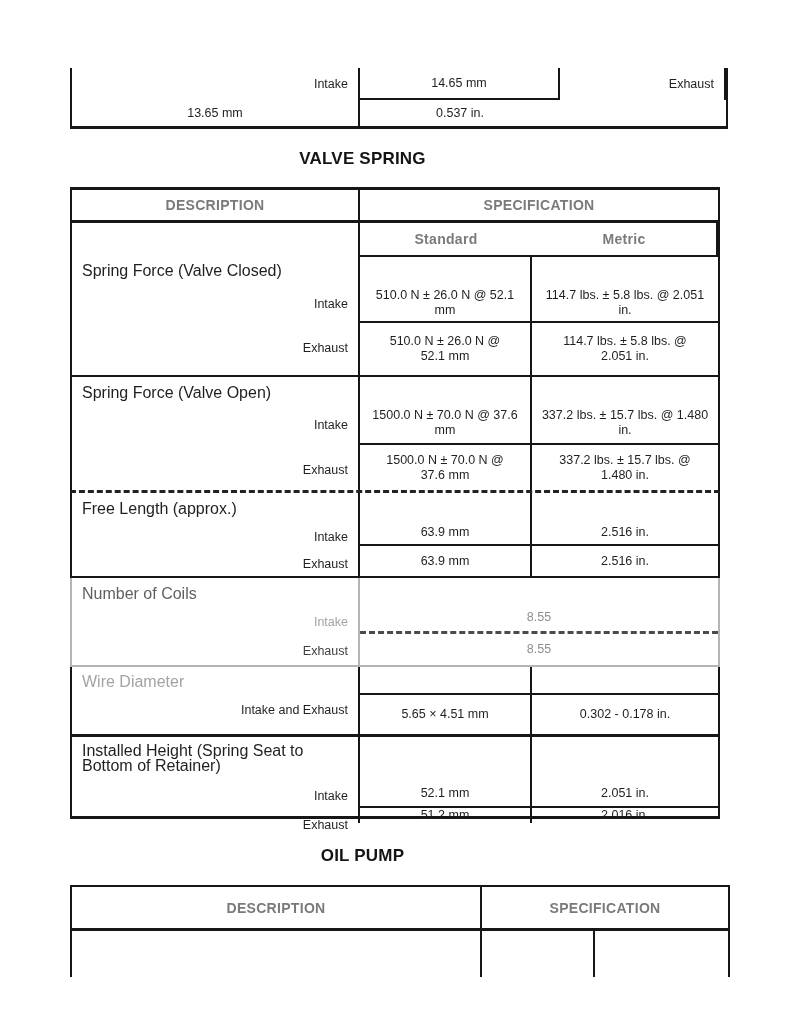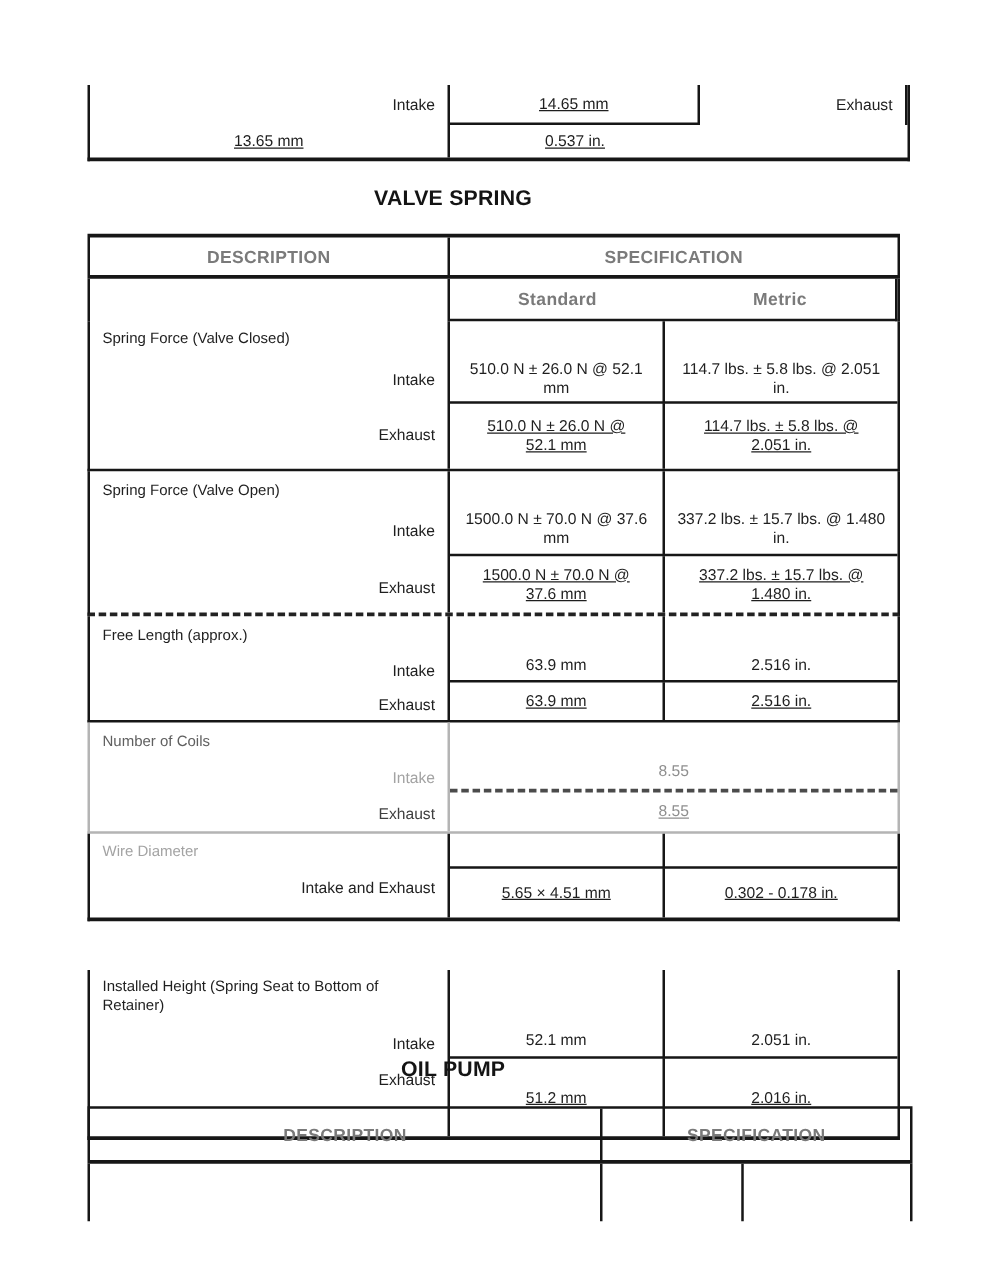--- a/index.html
+++ b/index.html
@@ -12,26 +12,26 @@
        border-left:2px solid var(--bc);border-right:2px solid var(--bc);}
   .grid3{display:grid;grid-template-columns:288px 172px 1fr;}
   .grid2{display:grid;grid-template-columns:288px 1fr;}
   .hdr-txt{color:#7a7a7a;font-weight:bold;font-size:14px;letter-spacing:.3px;
            display:flex;align-items:center;justify-content:center;}
   .cell{box-sizing:border-box;}
   .br{border-right:2px solid var(--bc);}
   .bb{border-bottom:2px solid var(--bc);}
   .desc-cell{grid-column:1;grid-row:1/span 2;position:relative;
              border-right:2px solid var(--bc);box-sizing:border-box;}
-  .grp-label{position:absolute;top:6px;left:10px;right:8px;font-size:12px;line-height:15px;}
+  .grp-label{position:absolute;top:6px;left:10px;right:8px;font-size:16px;line-height:15px;}
   .sub{position:absolute;right:10px;font-size:12.5px;line-height:16px;white-space:nowrap;}
   .v1{display:flex;flex-direction:column;justify-content:flex-end;align-items:center;
       text-align:center;font-size:12.5px;line-height:15px;padding:0 6px 4px 6px;}
   .v2{display:flex;align-items:center;justify-content:center;text-align:center;
-      font-size:12.5px;line-height:15px;padding:0 22px;text-decoration:underline;}
+      font-size:12.5px;line-height:15px;padding:0 22px;}
   .title{position:absolute;left:0;width:725px;text-align:center;
          font-size:17px;font-weight:bold;color:#141414;letter-spacing:.2px;}
   
   #frag{position:absolute;left:70px;top:68px;width:658px;height:61px;box-sizing:border-box;
         border-left:2px solid var(--bc);border-right:2px solid var(--bc);
         border-bottom:3px solid var(--bc);
         display:grid;grid-template-columns:288px 200px 1fr;grid-template-rows:32px 1fr;}
   .frag-lbl{display:flex;align-items:center;justify-content:flex-end;
             padding-right:10px;font-size:12.5px;}
   
@@ -126,21 +126,21 @@
       <div class="desc-cell">
         <div class="grp-label" style="top:7px;color:#a3a3a3;">Wire Diameter</div>
         <div class="sub" style="top:35px;">Intake and Exhaust</div>
       </div>
       <div class="cell br bb"></div>
       <div class="cell bb"></div>
       <div class="cell v2 br">5.65 × 4.51 mm</div>
       <div class="cell v2">0.302 - 0.178 in.</div>
     </div>
 
-    <div class="sec grid3" style="height:136px;grid-template-rows:71px 1fr;border-bottom:3px solid var(--bc);margin-top:39px;">
+    <div class="sec grid3" style="height:82px;grid-template-rows:71px 1fr;border-bottom:3px solid var(--bc);">
       <div class="desc-cell">
         <div class="grp-label">Installed Height (Spring Seat to Bottom of Retainer)</div>
         <div class="sub" style="top:51px;">Intake</div>
         <div class="sub" style="top:80px;">Exhaust</div>
       </div>
       <div class="cell v1 br bb" style="padding-bottom:5px;">52.1 mm</div>
       <div class="cell v1 bb" style="padding-bottom:5px;">2.051 in.</div>
       <div class="cell v2 br">51.2 mm</div>
       <div class="cell v2">2.016 in.</div>
     </div>

